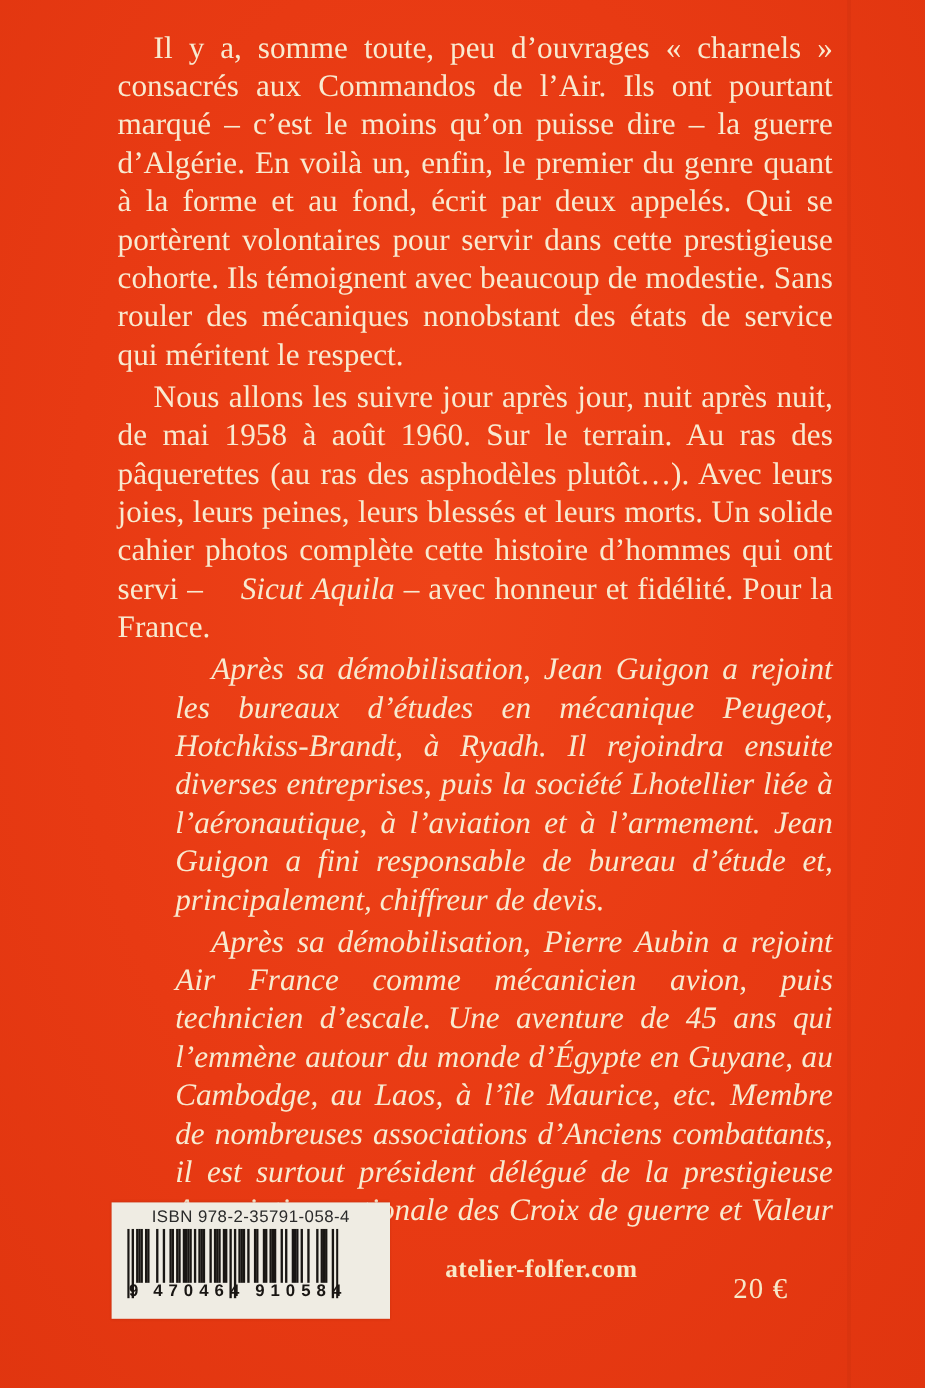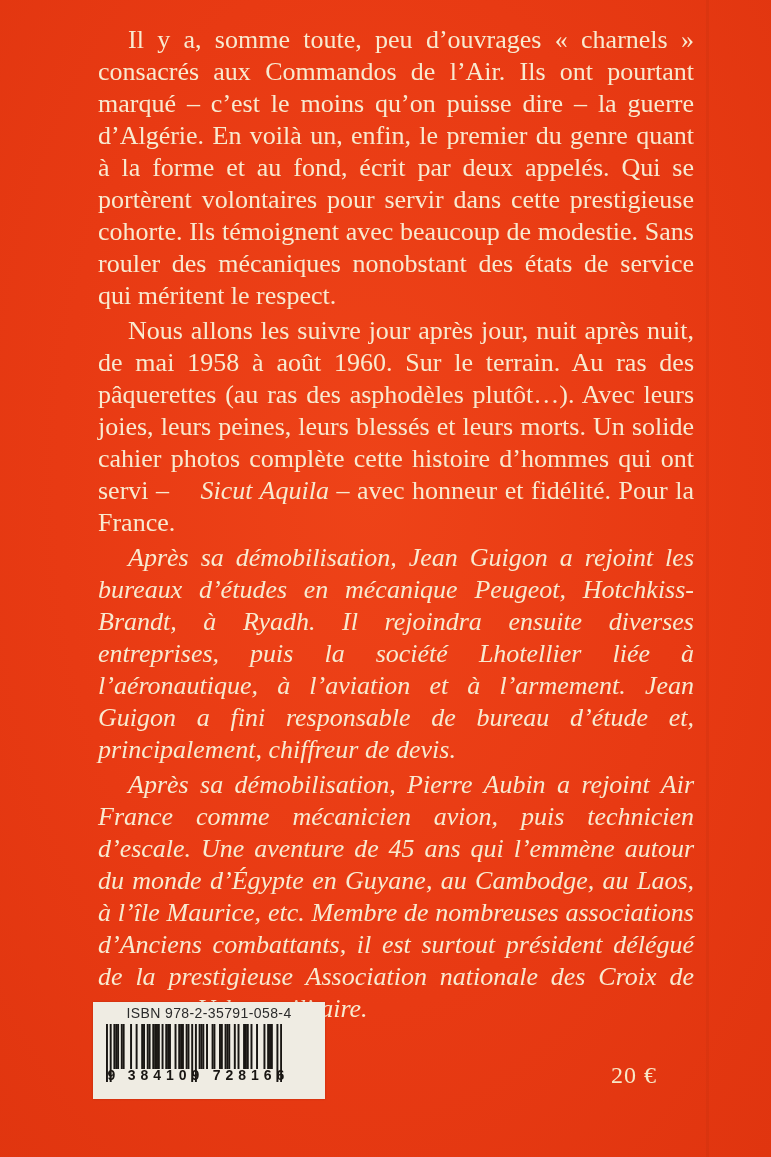--- a/index.html
+++ b/index.html
@@ -14,21 +14,21 @@
     position:absolute;top:0;left:706px;width:3px;height:100%;
     background:rgba(120,25,8,0.07);
   }
   .text-block{
     position:absolute;left:98px;top:24px;width:596px;
     color:#f8ead0;
     font-size:26px;line-height:32px;
     text-align:justify;
   }
   .text-block p{margin:0 0 3px 0;text-indent:30px;}
-  .text-block p.bio{font-style:italic;}
+  .text-block p.bio{font-style:italic;margin-left:48px;}
   .inline-italic{font-style:italic;margin-left:24px;}
   .barcode-box{
     position:absolute;left:93px;top:1002px;width:232px;height:97px;
     background:#efece3;
     box-shadow:0 0 2px rgba(120,25,8,0.35);
   }
   .isbn-label{
     font-family:"Liberation Sans", sans-serif;
     font-size:14px;letter-spacing:0.4px;color:#2b2b2b;
     text-align:center;padding-top:3px;white-space:nowrap;
@@ -120,20 +120,21 @@
           <rect x="81" y="0" width="1.05" height="45"></rect>
           <rect x="85" y="0" width="1.05" height="45"></rect>
           <rect x="87" y="0" width="1.05" height="45"></rect>
           <rect x="88" y="0" width="1.05" height="45"></rect>
           <rect x="89" y="0" width="1.05" height="45"></rect>
           <rect x="92" y="0" width="1.05" height="58"></rect>
           <rect x="94" y="0" width="1.05" height="58"></rect>
         </svg>
       <div class="barcode-digits">
         <span class="d d-lead">9</span>
-        <span class="d d-g1">384109</span>
-        <span class="d d-g2">728166</span>
+        <span class="d d-g1">470464</span>
+        <span class="d d-g2">910584</span>
       </div>
     </div>
   </div>
 
+  <div class="website">atelier-folfer.com</div>
   <div class="price">20 €</div>
 </div>
 
 </body></html>

